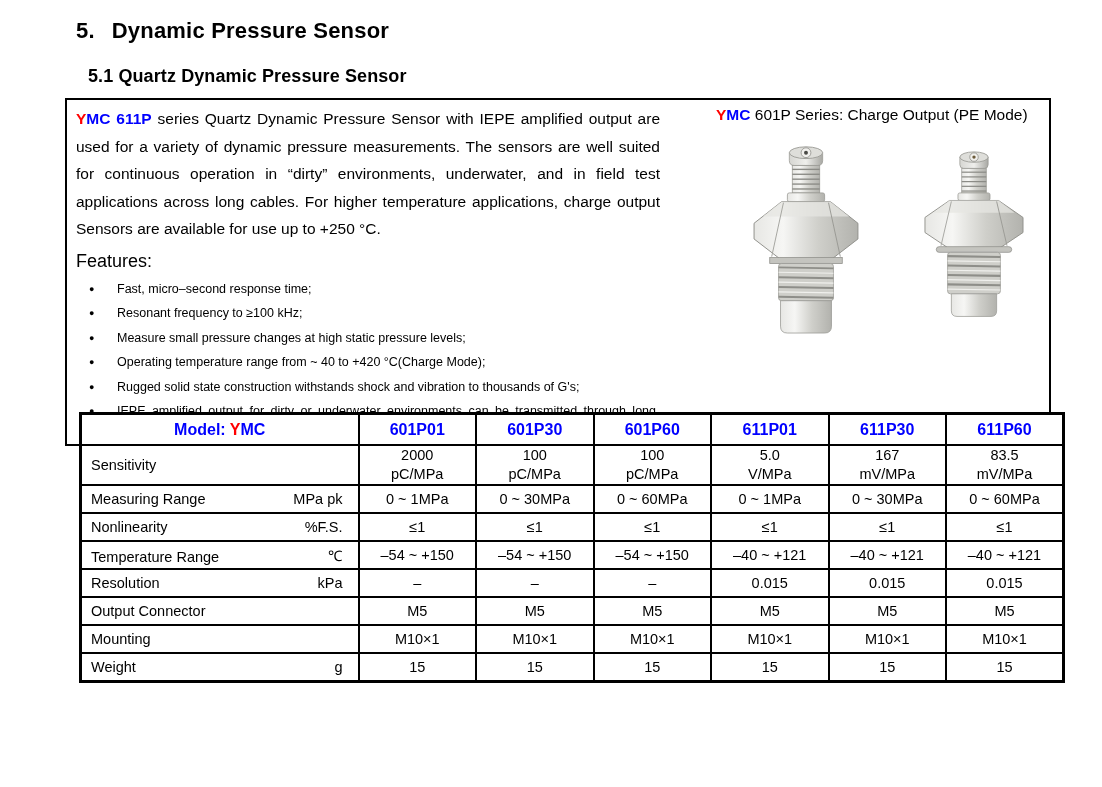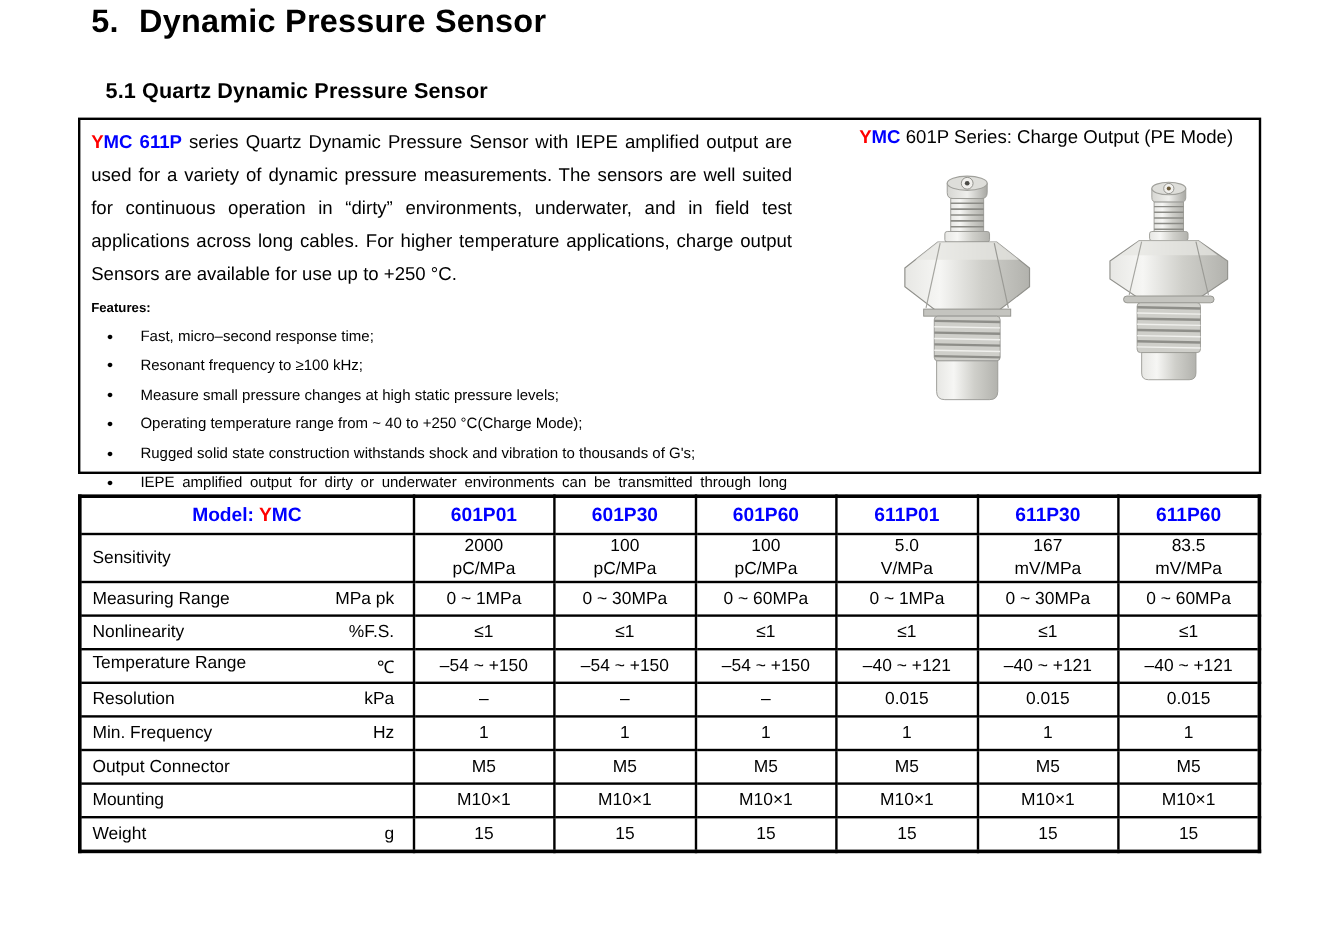--- a/index.html
+++ b/index.html
@@ -5,52 +5,52 @@
   html,body{margin:0;padding:0;}
   body{
     width:1102px;height:787px;background:#ffffff;position:relative;
     font-family:"Liberation Sans", sans-serif;color:#000;
     -webkit-font-smoothing:antialiased;
   }
   .red{color:#ff0000;}
   .blue{color:#0000ff;}
   .bold{font-weight:bold;}
 
-  .h1{position:absolute;left:76px;top:3px;font-size:27px;font-weight:bold;margin:0;letter-spacing:.2px;}
+  .h1{position:absolute;left:76px;top:18px;font-size:22px;font-weight:bold;margin:0;letter-spacing:.2px;}
   .h1 .num{margin-right:17px;}
   .h2{position:absolute;left:76px;top:54px;font-size:18px;font-weight:bold;margin:12px;letter-spacing:.1px;}
 
   .intro-box{
-    position:absolute;left:65px;top:98px;width:986px;height:297px;
+    position:absolute;left:65px;top:98px;width:986px;height:348px;
     border:2px solid #000;box-sizing:border-box;display:flex;background:#fff;gap:41px;
   }
   .intro-left{width:666px;padding:5px 4px 0 9px;box-sizing:border-box;}
   .desc{margin:0;font-size:15.5px;line-height:27.5px;text-align:justify;}
-  .features-label{font-size:11px;margin-top:8px;font-weight:bold;}
+  .features-label{font-size:18px;margin-top:8px;}
   .features{list-style:none;margin:5px 0 0 0;padding:0;}
   .features li{display:flex;font-size:12.5px;line-height:24.5px;}
   .features .bullet{width:41px;padding-left:13px;box-sizing:border-box;font-size:9px;}
   .features .feature-text{flex:1;text-align:justify;padding-right:4px;}
 
   .intro-right{flex:1;padding:5px 9px 16px 11px;box-sizing:border-box;}
   .series-note{margin:0;font-size:15.5px;line-height:19.5px;text-align:justify;}
   .sensor-row{display:flex;align-items:flex-start;gap:28px;margin-top:14px;padding-left:16px;}
   .sensor-a{margin-top:0;}
   .sensor-b{margin-top:6px;}
 
   table.spec{
-    position:absolute;left:65px;top:412px;width:986px;
+    position:absolute;left:79px;top:412px;width:986px;
     border-collapse:collapse;table-layout:fixed;
     border:3px solid #000;background:#fff;
   }
   table.spec th, table.spec td{border:2px solid #000;padding:0;}
   table.spec thead th{height:29px;font-size:16px;font-weight:bold;color:#0000ff;text-align:center;}
   th.model-th{color:#000;}
   .param-td{height:26px;}
-  .param-wrap{display:flex;justify-content:space-between;align-items:flex-start;padding:0 15px 0 9px;}
+  .param-wrap{display:flex;justify-content:space-between;align-items:flex-end;padding:0 15px 0 9px;}
   .param-label,.param-unit{font-size:14.5px;}
   .val-td{text-align:center;font-size:14.5px;height:26px;vertical-align:middle;}
   .val-td div{line-height:17px;padding:1px 0;}
 </style>
 </head>
 <body>
 
 <div>
 
   <h1 class="h1"><span class="num">5.</span><span>Dynamic Pressure Sensor</span></h1>
@@ -69,21 +69,21 @@
           <li>
             <span class="bullet">●</span>
             <span class="feature-text">Resonant frequency to ≥100 kHz;</span>
           </li>
           <li>
             <span class="bullet">●</span>
             <span class="feature-text">Measure small pressure changes at high static pressure levels;</span>
           </li>
           <li>
             <span class="bullet">●</span>
-            <span class="feature-text">Operating temperature range from ~ 40 to +250 °C(Charge Mode);</span>
+            <span class="feature-text">Operating temperature range from ~ 40 to +420 °C(Charge Mode);</span>
           </li>
           <li>
             <span class="bullet">●</span>
             <span class="feature-text">Rugged solid state construction withstands shock and vibration to thousands of G's;</span>
           </li>
           <li>
             <span class="bullet">●</span>
             <span class="feature-text">IEPE amplified output for dirty or underwater environments can be transmitted through long ordinary coaxial cable without loss of signal strength or an increase in noise.</span>
           </li>
         </ul>
@@ -293,34 +293,20 @@
           <td class="val-td"><span>–</span></td>
           <td class="val-td"><span>–</span></td>
           <td class="val-td"><span>–</span></td>
           <td class="val-td"><span>0.015</span></td>
           <td class="val-td"><span>0.015</span></td>
           <td class="val-td"><span>0.015</span></td>
         </tr>
         <tr>
           <td class="param-td">
             <div class="param-wrap">
-              <span class="param-label">Min. Frequency</span>
-              <span class="param-unit">Hz</span>
-            </div>
-          </td>
-          <td class="val-td"><span>1</span></td>
-          <td class="val-td"><span>1</span></td>
-          <td class="val-td"><span>1</span></td>
-          <td class="val-td"><span>1</span></td>
-          <td class="val-td"><span>1</span></td>
-          <td class="val-td"><span>1</span></td>
-        </tr>
-        <tr>
-          <td class="param-td">
-            <div class="param-wrap">
               <span class="param-label">Output Connector</span>
               <span class="param-unit"></span>
             </div>
           </td>
           <td class="val-td"><span>M5</span></td>
           <td class="val-td"><span>M5</span></td>
           <td class="val-td"><span>M5</span></td>
           <td class="val-td"><span>M5</span></td>
           <td class="val-td"><span>M5</span></td>
           <td class="val-td"><span>M5</span></td>

